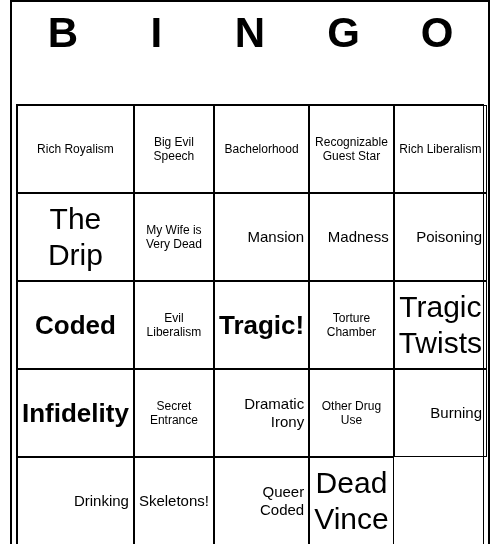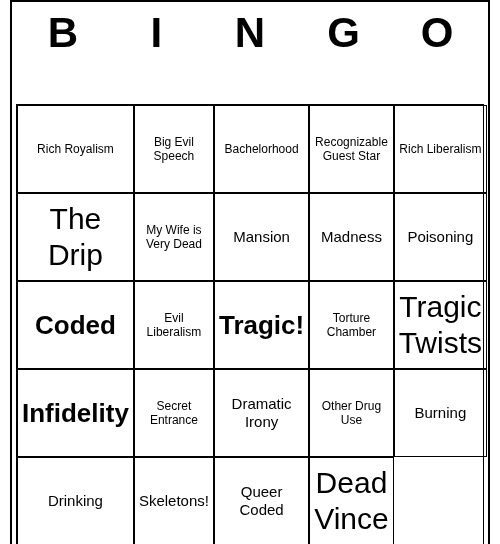--- a/index.html
+++ b/index.html
@@ -49,20 +49,21 @@
       line-height: 1.2;
     }
     .cell-text {
       width: 100%;
     }
     .size-small {
       font-size: 12px;
     }
     .size-medium {
       font-size: 15px;
+      text-align: right;
     }
     .size-large {
       font-size: 26px;
       font-weight: bold;
     }
     .size-xlarge {
       font-size: 30px;
       font-weight: normal;
     }
   </style>

